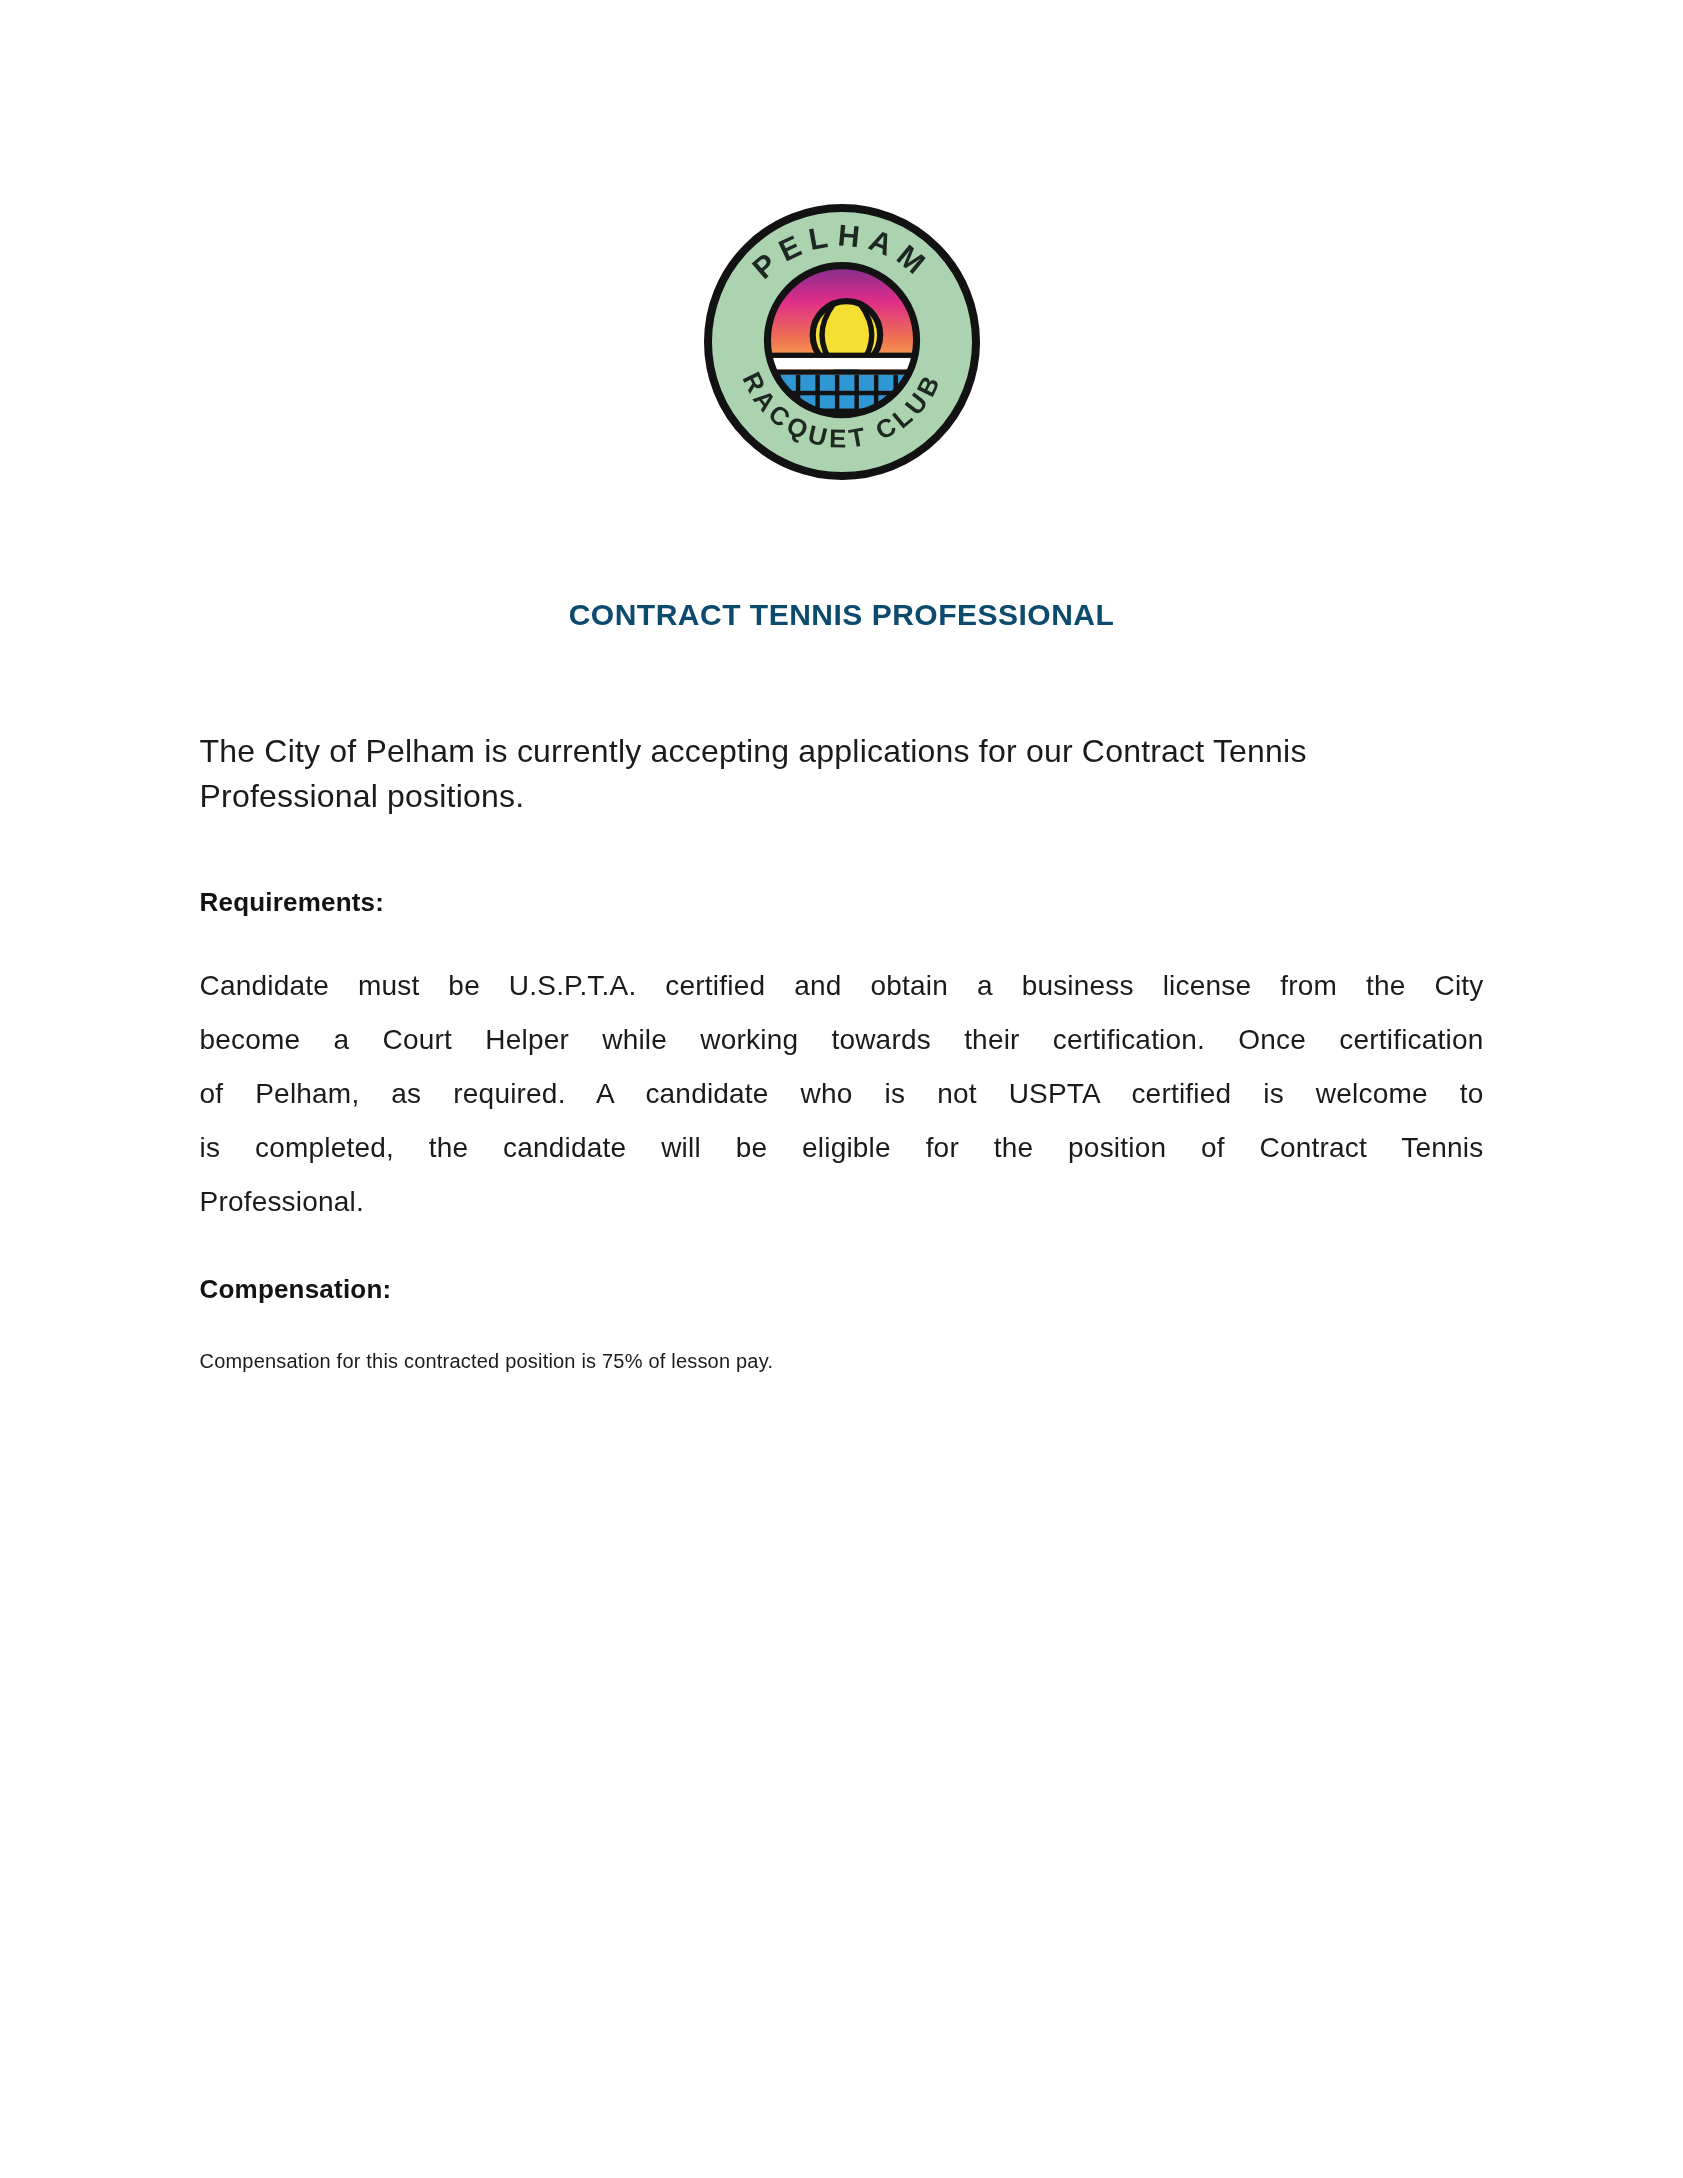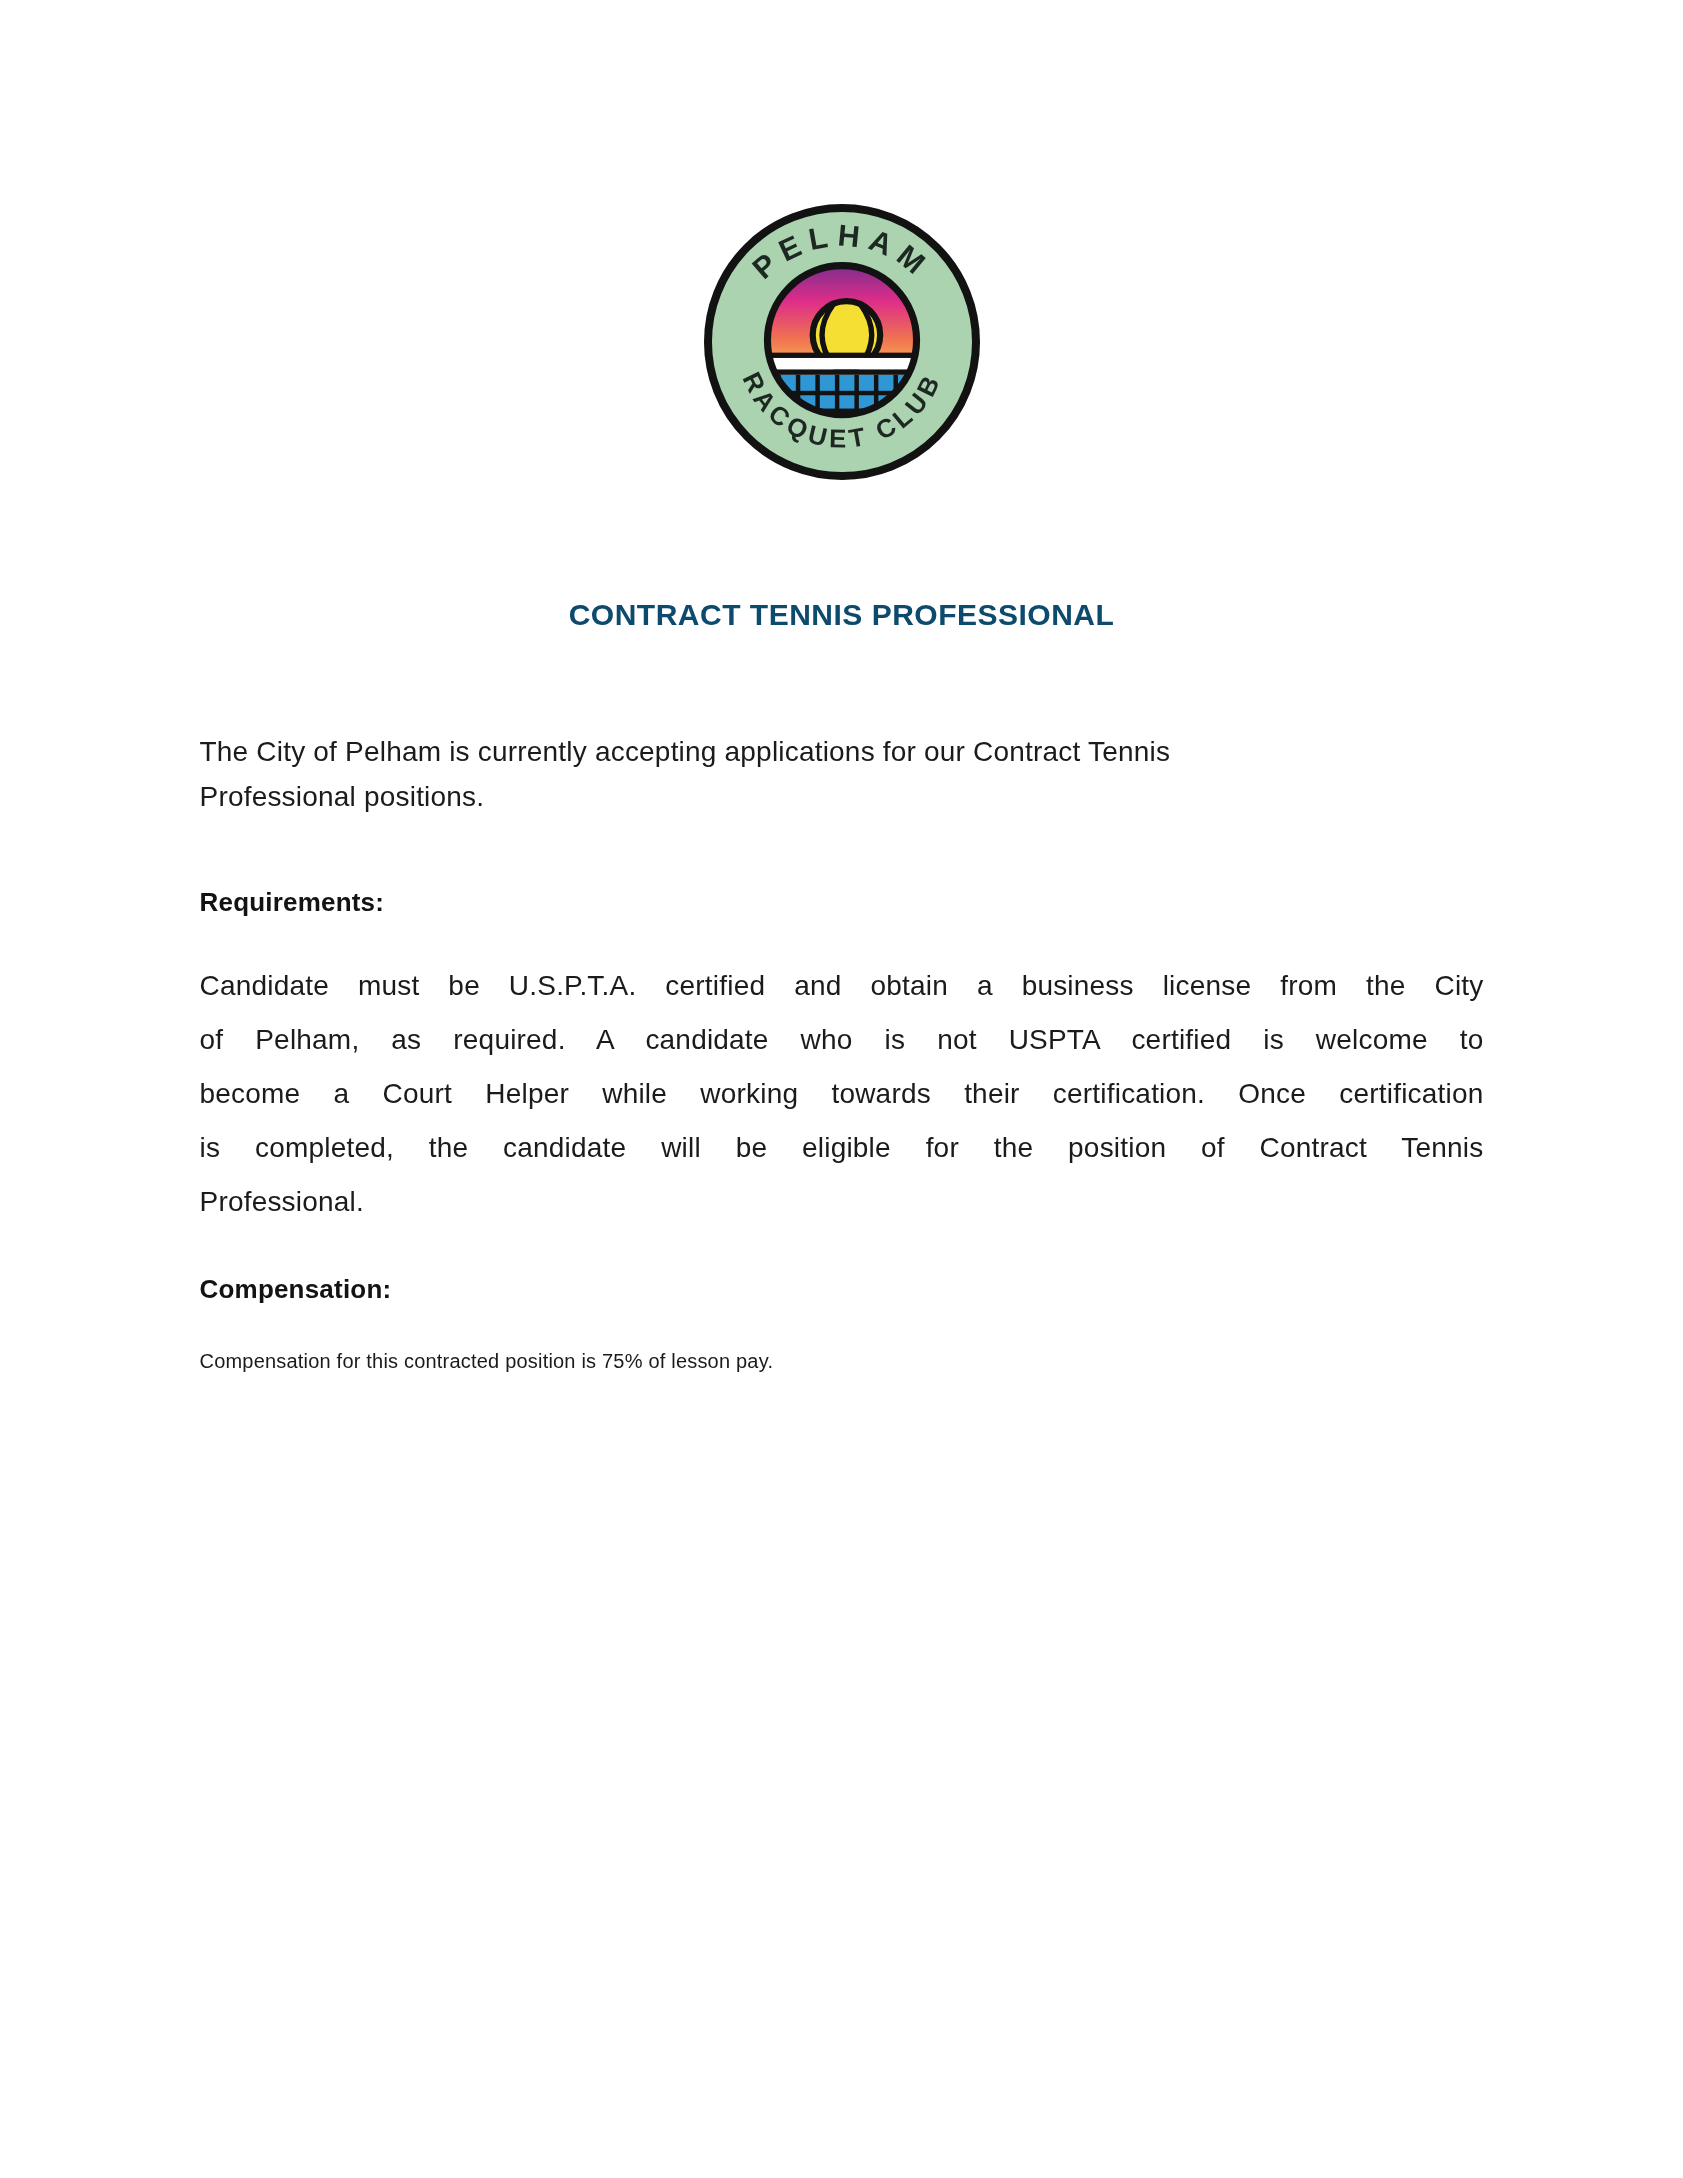--- a/index.html
+++ b/index.html
@@ -26,21 +26,21 @@
     margin: 112px 0 0 0;
     font-size: 30px;
     line-height: 38px;
     font-weight: 700;
     letter-spacing: 0.5px;
     text-align: center;
     color: #0c4a6e;
   }
   .intro-para {
     margin: 95px 0 0 0;
-    font-size: 28px;
+    font-size: 32px;
     line-height: 45px;
     letter-spacing: 0.2px;
   }
   .section-heading {
     font-size: 26px;
     line-height: 38px;
     font-weight: 700;
     letter-spacing: 0.2px;
     color: #131313;
     margin: 0;
@@ -140,22 +140,22 @@
 
     <p class="intro-para">
       <span class="line">The City of Pelham is currently accepting applications for our Contract Tennis</span>
       <span class="line">Professional positions.</span>
     </p>
 
     <h2 class="section-heading heading-requirements">Requirements:</h2>
 
     <p class="req-para">
       <span class="line just">Candidate must be U.S.P.T.A. certified and obtain a business license from the City</span>
+      <span class="line just">become a Court Helper while working towards their certification. Once certification</span>
       <span class="line just">of Pelham, as required. A candidate who is not USPTA certified is welcome to</span>
-      <span class="line just">become a Court Helper while working towards their certification. Once certification</span>
       <span class="line just">is completed, the candidate will be eligible for the position of Contract Tennis</span>
       <span class="line">Professional.</span>
     </p>
 
     <h2 class="section-heading heading-compensation">Compensation:</h2>
 
     <p class="comp-para">
       <span class="line">Compensation for this contracted position is 75% of lesson pay.</span>
     </p>
 

